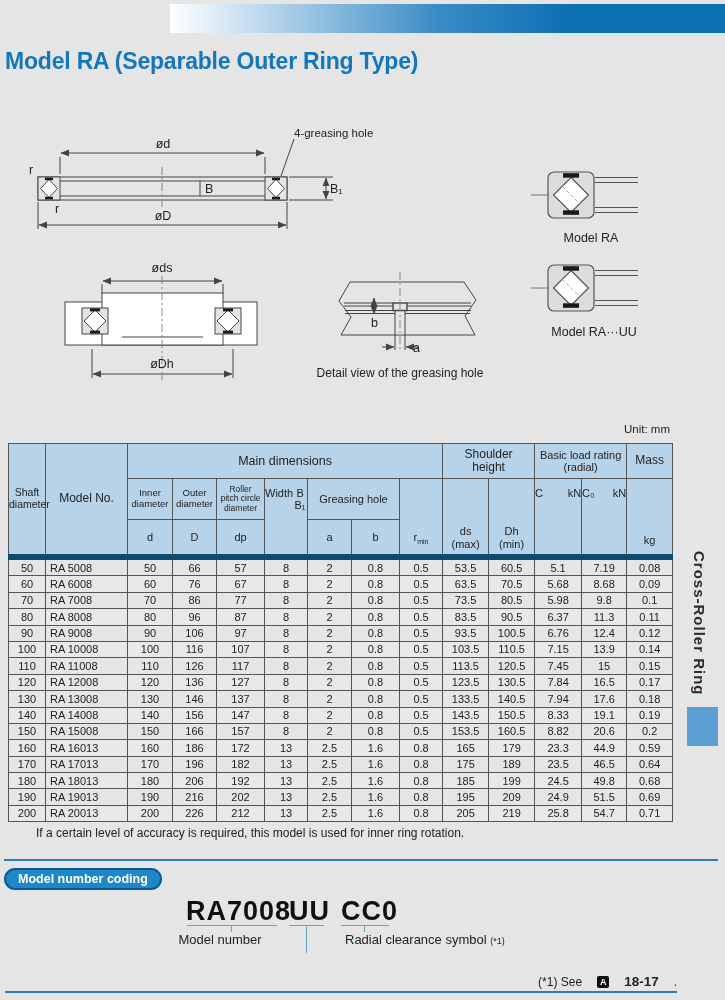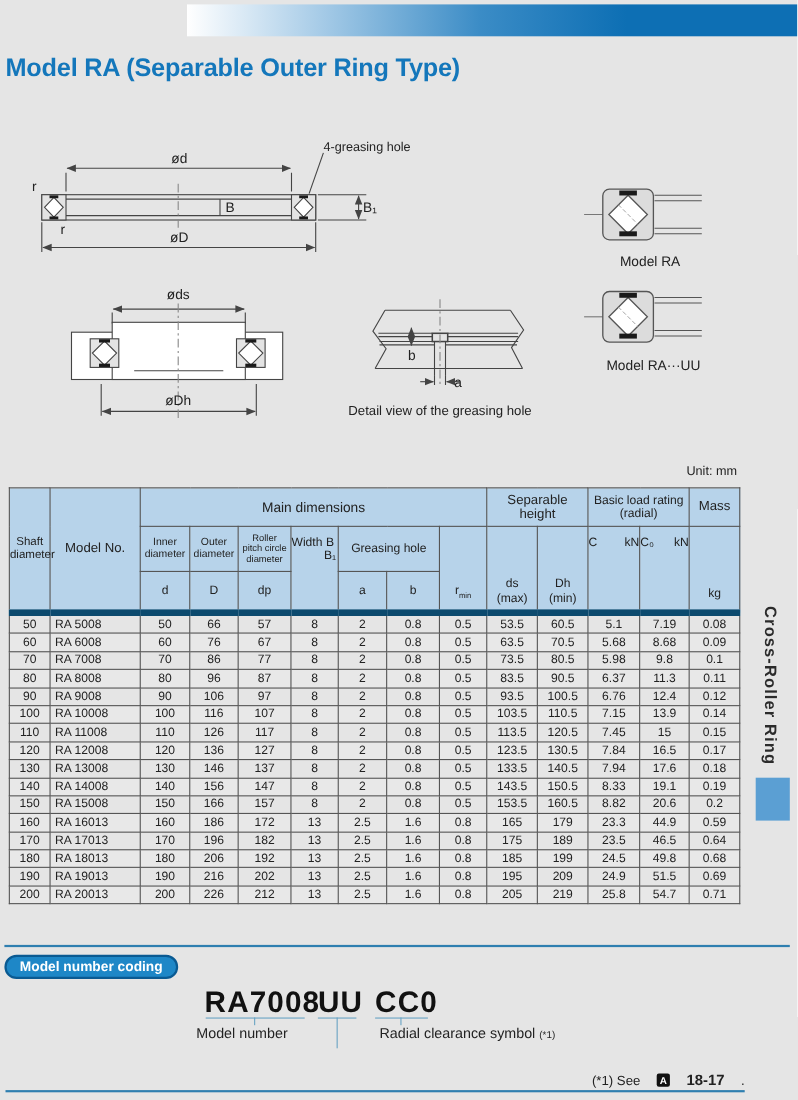--- a/index.html
+++ b/index.html
@@ -211,21 +211,21 @@
         <col style="width:47px">
       <col style="width:45px">
         <col style="width:46px">
     </colgroup>
     <thead>
       <tr class="r1">
         <th rowspan="3" class="wrap fs-shaft">Shaft
 diameter</th>
         <th rowspan="3" class="fs-12">Model No.</th>
         <th colspan="7" class="fs-125">Main dimensions</th>
-        <th colspan="2" class="wrap fs-12">Separable
+        <th colspan="2" class="wrap fs-12">Shoulder
 height</th>
         <th colspan="2" class="wrap fs-11">Basic load rating
 (radial)</th>
         <th class="fs-12">Mass</th>
       </tr>
       <tr class="r2">
         <th class="wrap fs-sub">Inner
 diameter</th>
         <th class="wrap fs-sub">Outer
 diameter</th>
@@ -525,20 +525,21 @@
           <td>54.7</td>
           <td>0.71</td>
         </tr>
       </tbody>
   </table>
 
   <div class="side-tab">Cross-Roller Ring</div>
   <div class="side-square"></div>
 
   <div class="note">
+    <div class="l2">If a certain level of accuracy is required, this model is used for inner ring rotation.</div>
   </div>
 
   <div class="sep-line"></div>
   <div class="badge">Model number coding</div>
 
   <div class="code-big c-model">RA7008</div>
   <div class="code-big c-seal">UU</div>
   <div class="code-big c-clear">CC0</div>
 
   <div class="uline u-model"></div>

